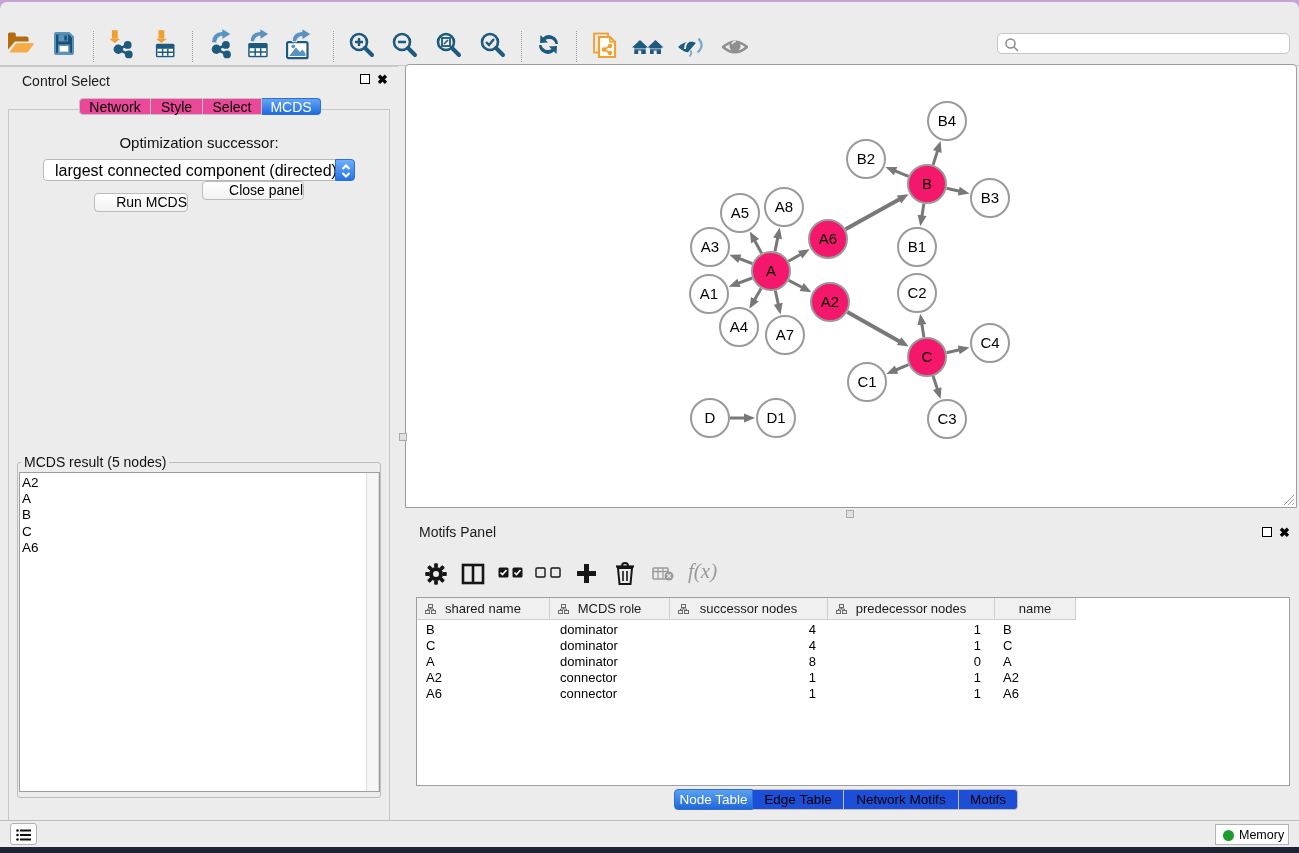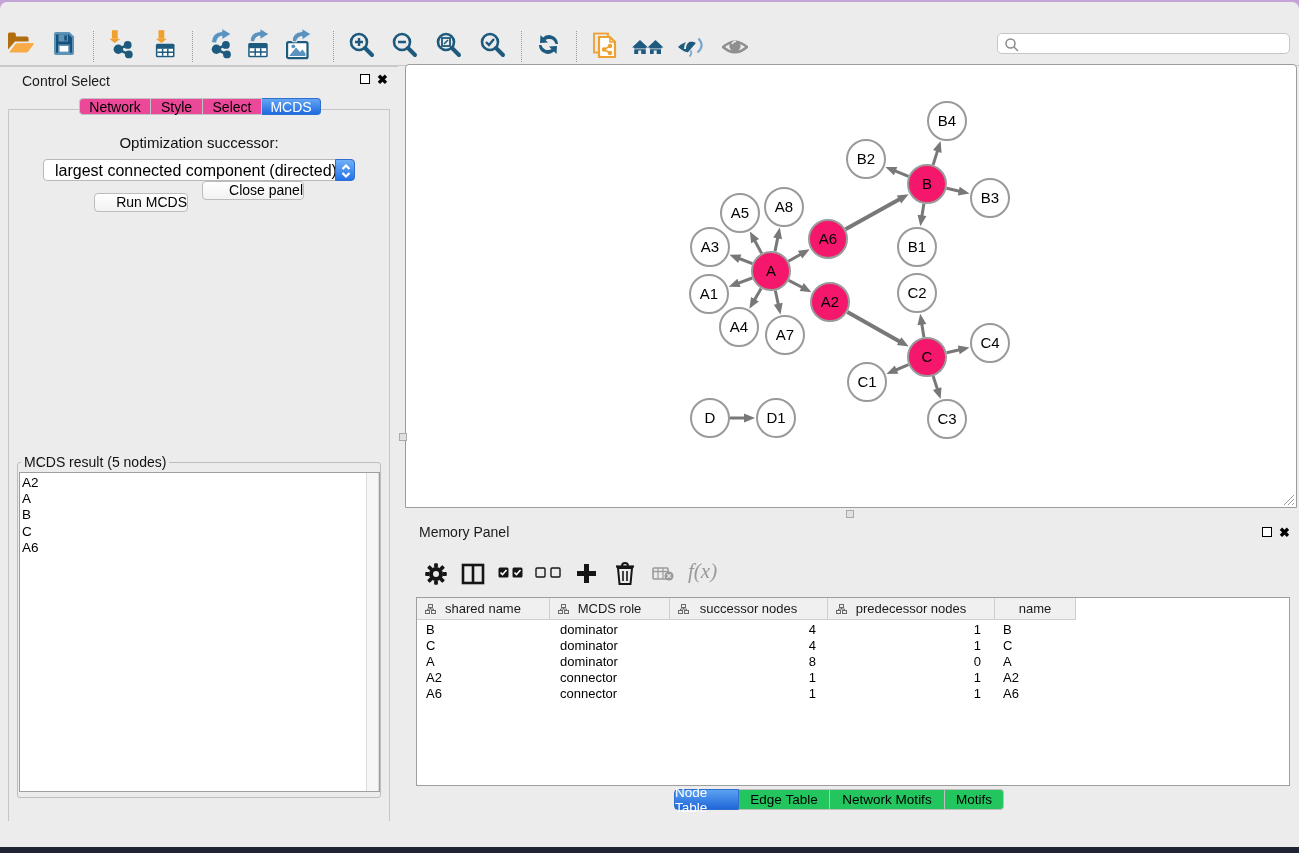--- a/index.html
+++ b/index.html
@@ -42,21 +42,21 @@
 #nwin .bar .t{position:absolute;left:0;right:0;top:3px;text-align:center;font-size:14px;color:#2e2e2e}
 .tl2{position:absolute;top:5px;width:11px;height:11px;border-radius:50%}
 
 #tpanel{position:absolute;left:398px;top:516px;width:901px;height:302px;background:#ececec}
 #tpanel .title{position:absolute;left:21px;top:6px;font-size:14px;color:#1a1a1a}
 #ttool{position:absolute;left:18px;top:36px;width:866px;height:40px}
 #tablebox{position:absolute;left:18px;top:79px;width:874px;height:189px;background:#fff;border:1px solid #9e9e9e}
 .th{position:absolute;top:0;height:22px;background:#f0f0f0;border-right:1px solid #cfcfcf;border-bottom:1px solid #cfcfcf;font-size:13px;color:#1a1a1a;text-align:center;line-height:22px}
 .trow{position:absolute;height:16px;font-size:13px;color:#000;line-height:16px}
 .bt-tabs{position:absolute;left:276px;top:271px;height:21px;display:flex}
-.btab{height:21px;border:1px solid #bfbfbf;border-left:none;background:#22c55e;font-size:13.5px;display:flex;align-items:center;justify-content:center;color:#000}
+.btab{height:21px;border:1px solid #bfbfbf;border-left:none;background:#1d4ed8;font-size:13.5px;display:flex;align-items:center;justify-content:center;color:#000}
 .btab.first{border-left:1px solid #bfbfbf;border-radius:4px 0 0 4px}
 .btab.last{border-radius:0 4px 4px 0}
 .btab.sel{background:linear-gradient(#5ba2f2,#2066d8);color:#fff;border-color:#2e6fd0}
 
 #statusbar{position:absolute;left:0;top:818px;width:1299px;height:26px;background:#ececec;border-top:1px solid #bdbdbd}
 #sb-left{position:absolute;left:10px;top:2px;width:27px;height:22px;background:#fdfdfd;border:1px solid #b2b2b2;border-radius:3px}
 #sb-mem{position:absolute;left:1215px;top:3px;width:74px;height:21px;background:#fdfdfd;border:1px solid #b2b2b2;font-size:12px;color:#000}
 .grip{position:absolute;width:8px;height:8px;background:#e0e0e0;border:1px solid #aaa}
 </style></head><body>
 <div id="topstrip"></div>
@@ -304,21 +304,21 @@
 <text x="461" y="301" font-size="15" text-anchor="middle" fill="#000">C1</text>
 <text x="511" y="212" font-size="15" text-anchor="middle" fill="#000">C2</text>
 <text x="541" y="338" font-size="15" text-anchor="middle" fill="#000">C3</text>
 <text x="584" y="262" font-size="15" text-anchor="middle" fill="#000">C4</text>
 <text x="304" y="337" font-size="15" text-anchor="middle" fill="#000">D</text>
 <text x="370" y="337" font-size="15" text-anchor="middle" fill="#000">D1</text>
 
     </svg>
   </div>
   <div id="tpanel">
-    <div class="title">Memory Panel</div>
+    <div class="title">Motifs Panel</div>
     <div class="floatbox" style="left:864px;top:9px"></div>
     <div class="closex" style="left:881px;top:7px">✖</div>
     <div id="ttool">
         <svg class="abs" style="left:8px;top:8px" width="24" height="24" viewBox="0 0 24 24">
           <g fill="#161616">
             <circle cx="12" cy="12" r="7"></circle>
             <rect x="10.1" y="1.2" width="3.8" height="4.4" rx="1" transform="rotate(0 12 12)"></rect>
             <rect x="10.1" y="1.2" width="3.8" height="4.4" rx="1" transform="rotate(45 12 12)"></rect>
             <rect x="10.1" y="1.2" width="3.8" height="4.4" rx="1" transform="rotate(90 12 12)"></rect>
             <rect x="10.1" y="1.2" width="3.8" height="4.4" rx="1" transform="rotate(135 12 12)"></rect>
@@ -430,21 +430,39 @@
         <div class="trow" style="left:253px;top:72px;width:146px;text-align:right">1</div>
         <div class="trow" style="left:411px;top:72px;width:153px;text-align:right">1</div>
         <div class="trow" style="left:586px;top:72px">A2</div>
         <div class="trow" style="left:9px;top:88px">A6</div>
         <div class="trow" style="left:143px;top:88px">connector</div>
         <div class="trow" style="left:253px;top:88px;width:146px;text-align:right">1</div>
         <div class="trow" style="left:411px;top:88px;width:153px;text-align:right">1</div>
         <div class="trow" style="left:586px;top:88px">A6</div>
     </div>
     <div class="bt-tabs">
-      <div class="btab sel first" style="width:65px">Node Table</div>
+      <div class="btab sel first" style="width:79px">Node Table</div>
       <div class="btab" style="width:91px">Edge Table</div>
       <div class="btab" style="width:115px">Network Motifs</div>
       <div class="btab last" style="width:59px">Motifs</div>
     </div>
   </div>
+  <div id="statusbar">
+    <div id="sb-left">
+        <svg style="position:absolute;left:5px;top:4px" width="16" height="14" viewBox="0 0 16 14">
+          <g fill="#111">
+            <circle cx="1.5" cy="2.5" r="1.3"></circle>
+            <rect x="4" y="1.5" width="11" height="2"></rect>
+            <circle cx="1.5" cy="7" r="1.3"></circle>
+            <rect x="4" y="6" width="11" height="2"></rect>
+            <circle cx="1.5" cy="11.5" r="1.3"></circle>
+            <rect x="4" y="10.5" width="11" height="2"></rect>
+          </g>
+        </svg>
+      </div>
+    <div id="sb-mem">
+        <div style="position:absolute;left:7px;top:5px;width:11px;height:11px;border-radius:50%;background:#1d9b31"></div>
+        <div style="position:absolute;left:23px;top:3px;font-size:12.5px">Memory</div>
+      </div>
+  </div>
     <div class="grip" style="left:399px;top:431px"></div>
   <div class="grip" style="left:846px;top:508px"></div>
 </div>
 
 </body></html>

